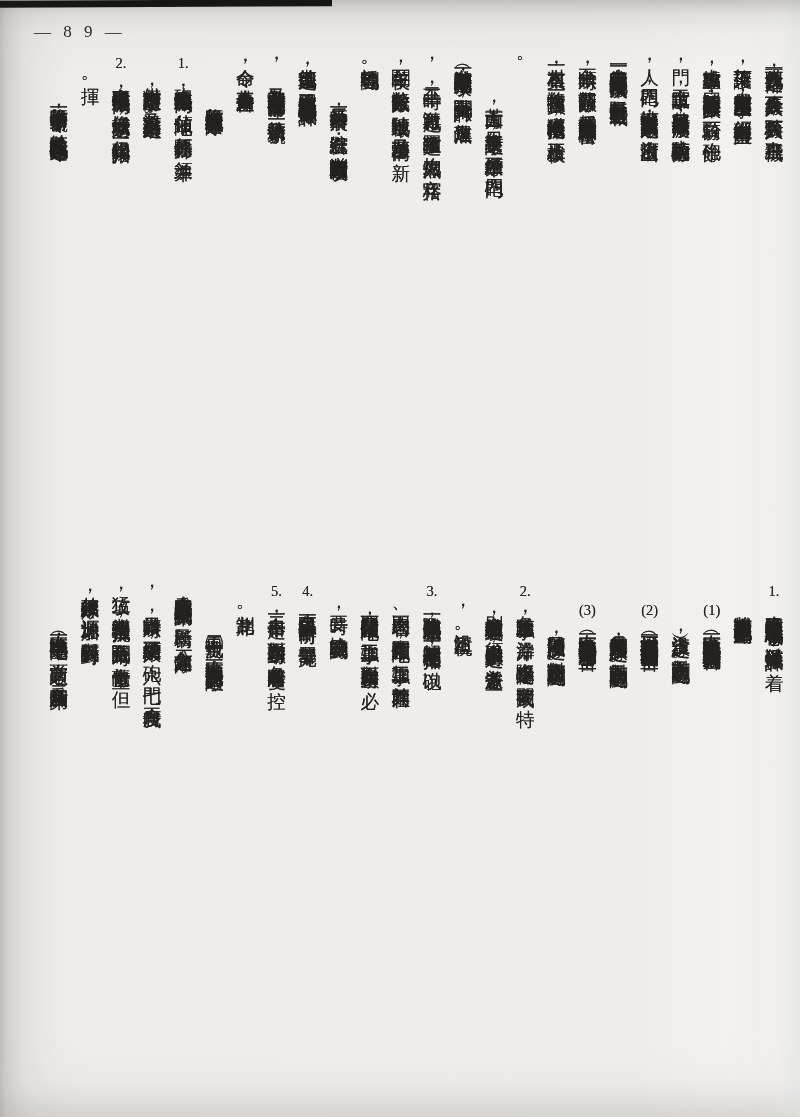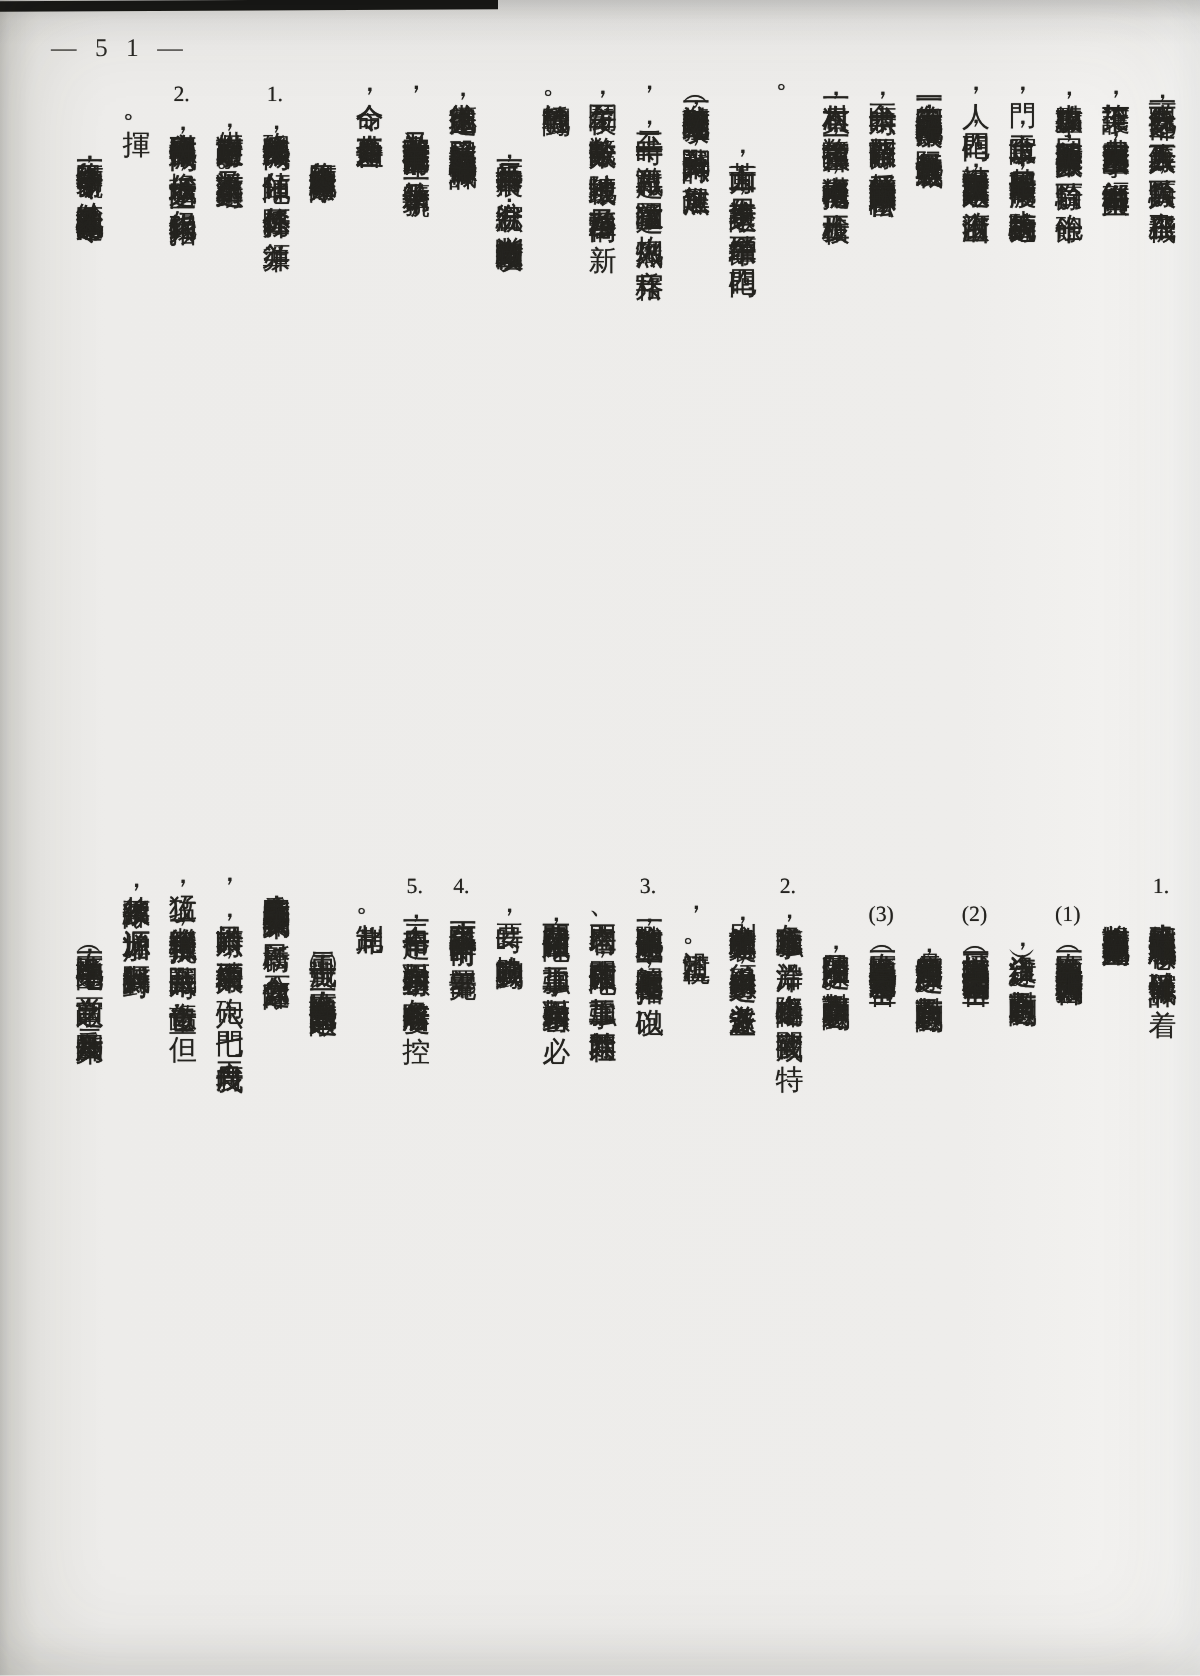--- a/index.html
+++ b/index.html
@@ -52,21 +52,21 @@
     padding:2px 1px 3px 1px;
     letter-spacing:0;
     vertical-align:baseline;
   }
 </style>
 </head>
 <body>
 
 <div class="page">
   <div class="edge-artifact"></div>
-  <div class="page-number">— 5 1 —</div>
+  <div class="page-number">— 8 9 —</div>
   <div class="band band-top">
       <div class="col" style="padding-top: 0px;"><span>先頭九百餘之一部，步兵五百餘人，騎兵百餘人，在飛機三</span></div>
       <div class="col" style="padding-top: 0px;"><span>架掩護下，由戴家大屋向河洑山攻擊，一部經由缸市向黃土</span></div>
       <div class="col" style="padding-top: 0px;"><span>山據點攻擊，同時盤龍橋方面敵步千餘人，騎百餘，砲十餘</span></div>
       <div class="col" style="padding-top: 0px;"><span>門，窺玉陂市，其一部用民船木筏等南渡，步騎兵約七百餘</span></div>
       <div class="col" style="padding-top: 0px;"><span>人，砲四門，轉向河洑山與戴家大屋之敵人，合攻河洑山，</span></div>
       <div class="col" style="padding-top: 0px;"><span>向第一七一團第二營陣地猛撲十餘次，阮營長果敢逆襲激戰</span></div>
       <div class="col" style="padding-top: 0px;"><span>至十六時頃，斃敵四百餘，俘敵第三師團第六八聯隊軍曹松</span></div>
       <div class="col" style="padding-top: 0px;"><span>村本次一員，斃敵指揮官一員，鹵獲輕機槍兩挺，步槍五枝</span></div>
       <div class="col" style="padding-top: 0px;"><span>。</span></div>

